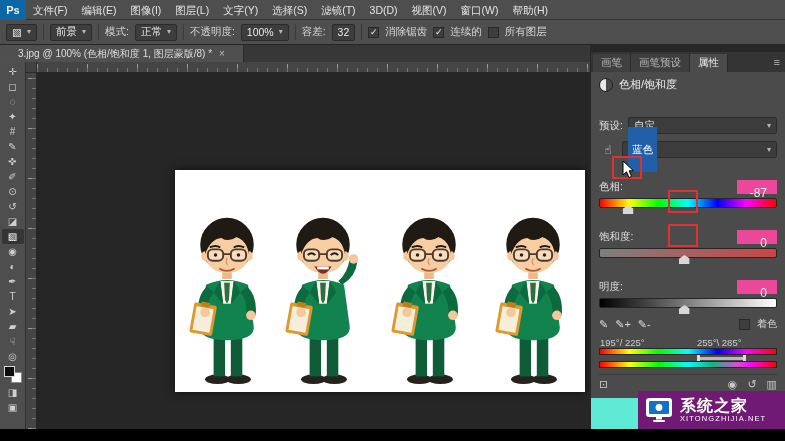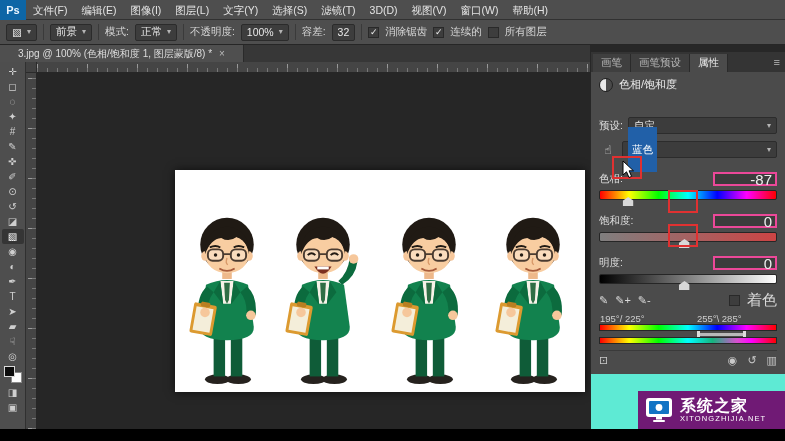--- a/index.html
+++ b/index.html
@@ -55,33 +55,33 @@
   .panel-body{background:#4b4b4b;padding:5px 8px 6px;position:relative}
   .p-header{display:flex;align-items:center;gap:6px;height:15px}
   .adj-icon{width:14px;height:14px;border-radius:50%;border:1px solid #222;background:linear-gradient(90deg,#e8e8e8 50%,#4a4a4a 50%)}
   .p-title{font-size:11px;color:#e9e9e9}
   .row{display:flex;align-items:center;gap:5px}
   .preset-row{margin-top:25px;height:17px}
   .channel-row{margin-top:7px;height:17px}
   .select{flex:1;height:17px;background:#3c3c3c;border:1px solid #2c2c2c;border-radius:2px;display:flex;align-items:center;justify-content:space-between;padding:0 5px;font-size:10.5px;color:#e6e6e6}
   .sel-hl{background:#2160a8;color:#fff;padding:16px 4px;line-height:13px}
   .tat{width:18px;text-align:center;color:#ddd;font-size:12px}
-  .sl-group{margin-top:14px}
+  .sl-group{margin-top:22px}
   .sl-head{display:flex;justify-content:space-between;align-items:center;height:14px}
   .sl-label{color:#dcdcdc;font-size:10.5px}
-  .sl-value{width:64px;height:14px;background:#3c3c3c;border:2px solid #ec4899;text-align:right;padding:0 3px;font-size:15px;line-height:12px;color:#eee}
+  .sl-value{width:40px;height:14px;background:#3c3c3c;border:7px solid #ec4899;text-align:right;padding:0 3px;font-size:12px;line-height:12px;color:#eee}
   .sl-track{position:relative;height:10px;margin-top:4px;border:1px solid #262626;border-radius:2px}
   .sl-track.hue{background:linear-gradient(90deg,#f00,#ff0 16.6%,#0f0 33.3%,#0ff 50%,#00f 66.6%,#f0f 83.3%,#f00)}
   .sl-track.sat{background:linear-gradient(90deg,#7f7f7f,#c44)}
   .sl-track.lig{background:linear-gradient(90deg,#000,#fff)}
   .sl-thumb{position:absolute;top:6px;width:11px;height:9px;background:#d8d8d8;clip-path:polygon(50% 0,100% 42%,100% 100%,0 100%,0 42%);transform:translateX(-50%);box-shadow:0 1px 1px rgba(0,0,0,.5)}
   .droppers{margin-top:8px;height:16px;display:flex;align-items:center;gap:7px}
   .dropper{font-size:11px;color:#d9d9d9}
   .spacer{flex:1}
-  .colorize-label{font-size:15px;color:#d9d9d9}
+  .colorize-label{font-size:10px;color:#d9d9d9}
   .ranges{position:relative;margin-top:5px;height:11px;font-size:9.5px;color:#cfcfcf}
   .ranges .rl{position:absolute;left:1px;top:0}
   .ranges .rr{position:absolute;left:55%;top:0}
   .bar{height:7px;border:1px solid #262626}
   .bar1{background:linear-gradient(90deg,#f00,#ff0 16.6%,#0f0 33.3%,#0ff 50%,#00f 66.6%,#f0f 83.3%,#f00)}
   .bar2{background:linear-gradient(90deg,#f00,#ff0 16.6%,#0f0 33.3%,#0ff 50%,#17b37e 64%,#d94fd0 78%,#f0f 86%,#f00)}
   .range-ctl{position:relative;height:6px}
   .range-bar{position:absolute;left:55%;width:27%;top:2px;height:3px;background:#b9b9b9}
   .range-cap{position:absolute;top:0;width:3px;height:6px;background:#dcdcdc}
   .p-footer{margin-top:6px;border-top:1px solid #3a3a3a;height:18px;display:flex;align-items:center;gap:10px;font-size:11px;color:#c9c9c9;padding-top:2px}

